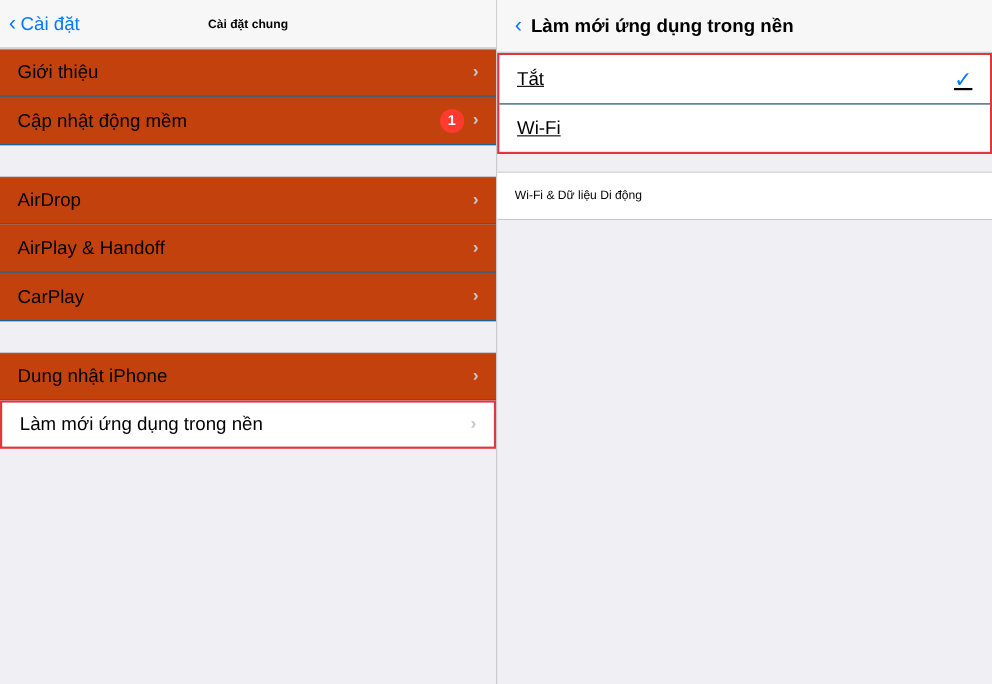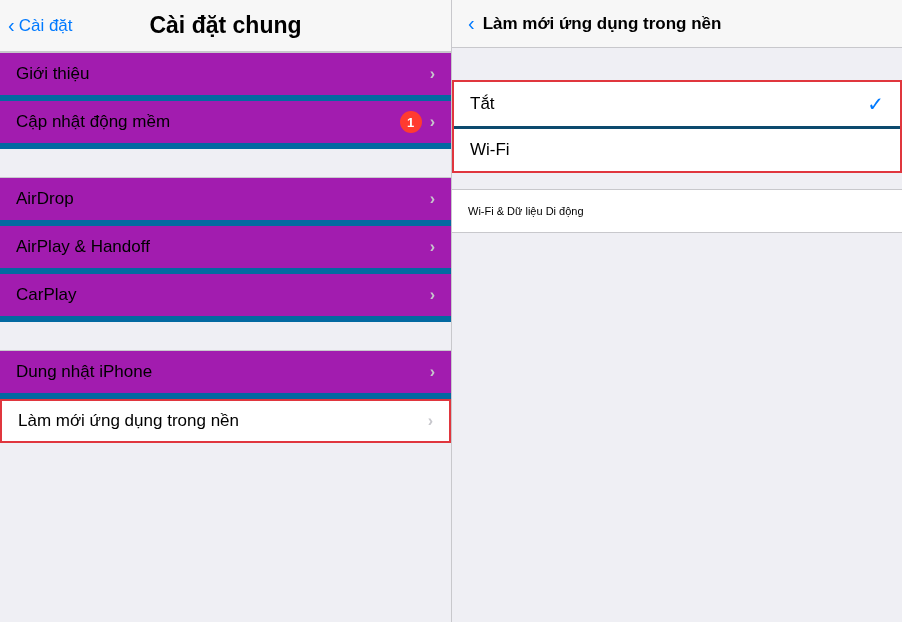--- a/index.html
+++ b/index.html
@@ -43,43 +43,43 @@
       cursor: pointer;
     }
 
     .nav-back-chevron {
       font-size: 20px;
       font-weight: 300;
       margin-right: 2px;
     }
 
     .nav-title {
-      font-size: 23px;
+      font-size: 11px;
       font-weight: 600;
       color: #000;
     }
 
     .settings-list {
       flex: 1;
       overflow-y: auto;
     }
 
     .settings-group {
       margin-top: 0;
     }
 
     .settings-group + .settings-group {
       margin-top: 28px;
     }
 
     .settings-item {
       display: flex;
       align-items: center;
-      background: #a21caf;
-      border-bottom: 6px solid #0369a1;
+      background: #c2410c;
+      border-bottom: 1px solid #0369a1;
       padding: 0 16px;
       min-height: 44px;
       cursor: pointer;
     }
 
     .settings-item:first-child {
       border-top: 1px solid #c8c8cc;
     }
 
     .settings-item-label {
@@ -153,36 +153,37 @@
       color: #000;
       margin-left: 4px;
     }
 
     .right-content {
       flex: 1;
       overflow-y: auto;
     }
 
     .option-group {
-      margin-top: 32px;
+      margin-top: 0;
       border: 2px solid #e0363e;
       background: #d946ef;
+      text-decoration: underline;
     }
 
     .option-item {
       display: flex;
       align-items: center;
       background: #fff;
       padding: 0 16px;
       min-height: 44px;
       cursor: pointer;
     }
 
     .option-item + .option-item {
-      border-top: 3px solid #0c4a6e;
+      border-top: 1px solid #0c4a6e;
     }
 
     .option-label {
       flex: 1;
       font-size: 17px;
       color: #000;
       padding: 11px 0;
     }
 
     .checkmark {

